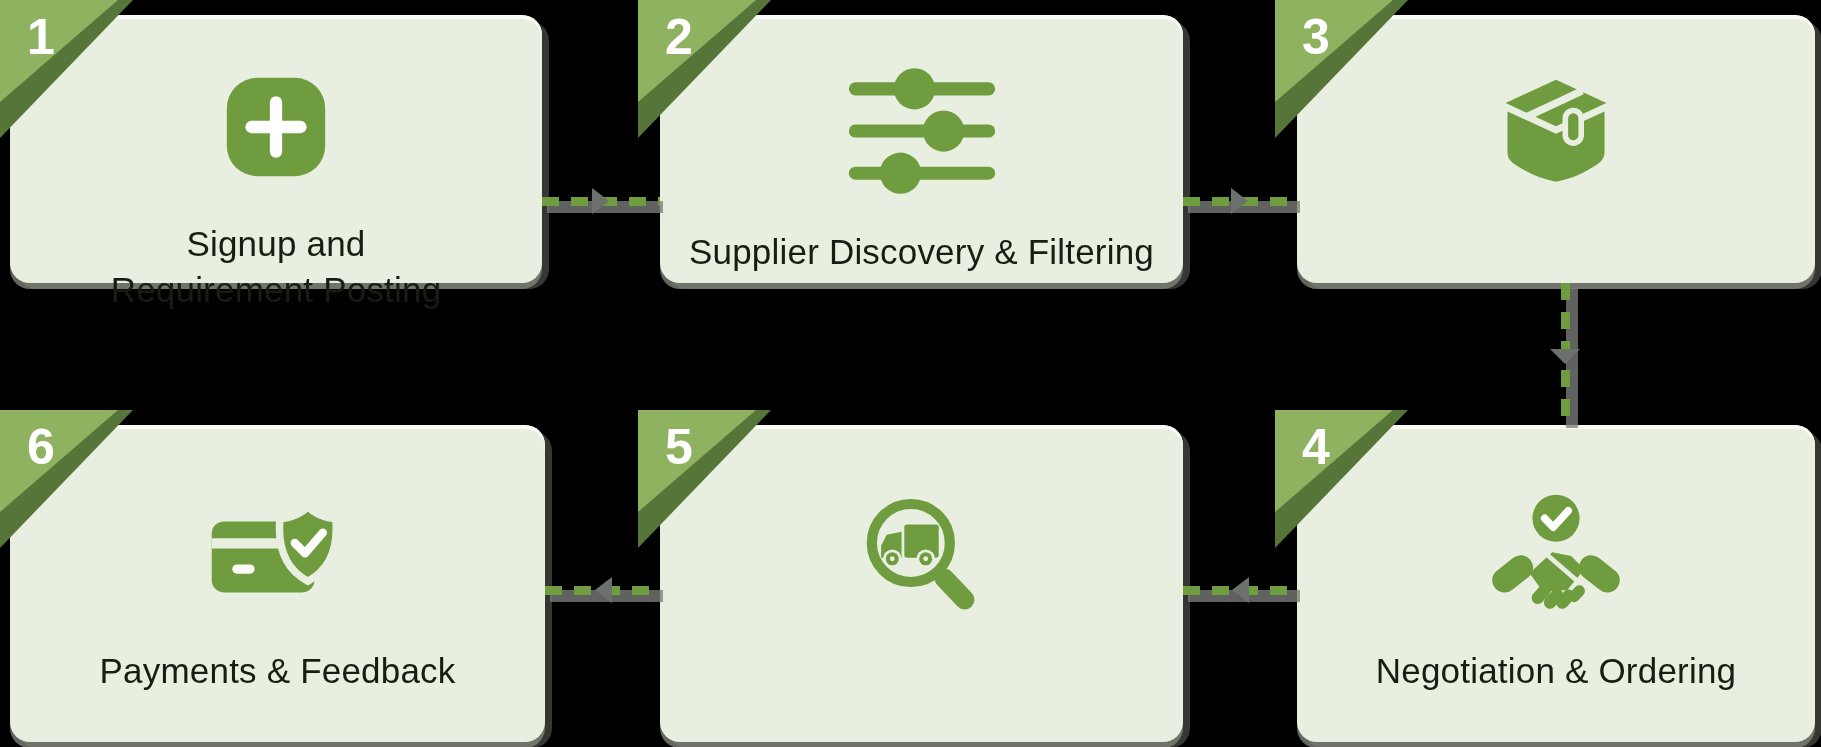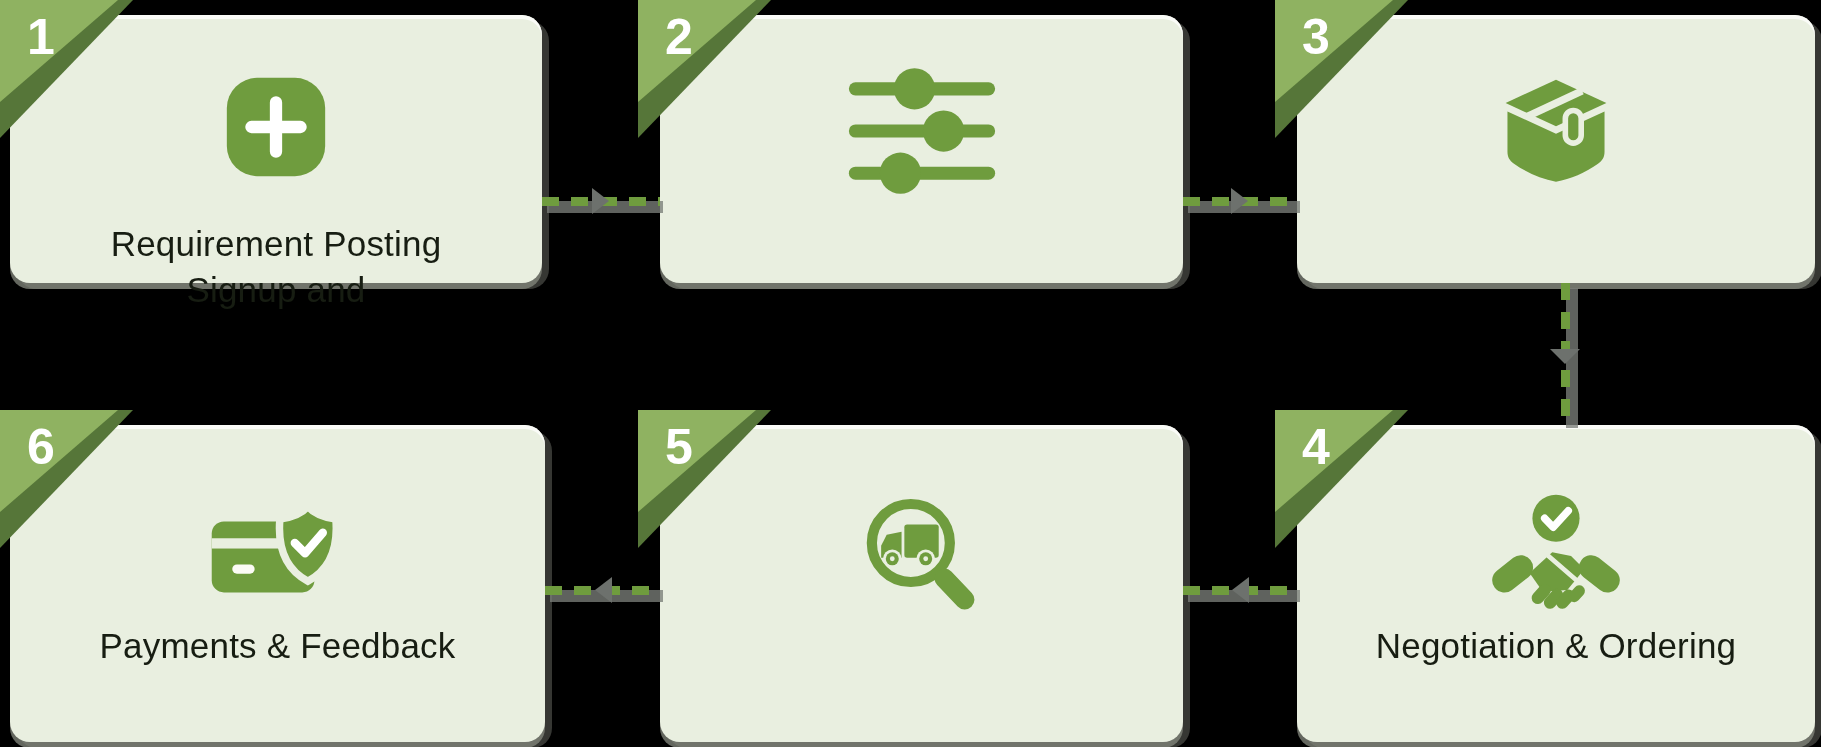--- a/index.html
+++ b/index.html
@@ -26,21 +26,21 @@
   .row-top .pad{height:60px;flex:0 0 auto;}
   .row-bottom .pad{height:70px;flex:0 0 auto;}
   .icon-slot{display:flex;align-items:center;justify-content:center;}
   .row-top .icon-slot{height:112px;}
   .row-bottom .icon-slot{height:122px;}
   .title{
     margin-top:42px;
     font-size:35px;font-weight:500;color:#171d12;
     text-align:center;line-height:1.3;letter-spacing:0.2px;
   }
-  .row-bottom .title{margin-top:6px;text-align:right;}
+  .row-bottom .title{margin-top:31px;text-align:right;}
   .title span{display:block;white-space:nowrap;}
 
   
   .fold{position:absolute;top:-15px;width:140px;height:145px;pointer-events:none;}
   .fold-off20{left:-22px;}
   .fold-off10{left:-10px;}
   .fold .back{
     position:absolute;left:0;top:0;width:140px;height:145px;
     background:#567639;
     clip-path:polygon(0 0, 133px 0, 0 138px);
@@ -105,22 +105,22 @@
       <div class="num">1</div>
     </div>
     <div class="pad"></div>
     <div class="icon-slot">
       <svg width="104" height="104" viewBox="0 0 110 110" aria-hidden="true">
         <rect x="3" y="3" width="104" height="104" rx="32" fill="#6f9c3e"></rect>
         <path d="M55 29 V81 M29 55 H81" stroke="#ffffff" stroke-width="13" stroke-linecap="round" fill="none"></path>
       </svg>
     </div>
     <div class="title">
+      <span>Signup and</span>
       <span>Requirement Posting</span>
-      <span>Signup and</span>
     </div>
   </div>
 
   <div class="card card-2 row-top">
     <div class="fold fold-off20">
       <div class="back"></div>
       <div class="front"></div>
       <div class="num">2</div>
     </div>
     <div class="pad"></div>
@@ -130,20 +130,23 @@
           <line x1="9" y1="22" x2="151" y2="22"></line>
           <line x1="9" y1="67" x2="151" y2="67"></line>
           <line x1="9" y1="112" x2="151" y2="112"></line>
         </g>
         <g fill="#6f9c3e">
           <circle cx="72" cy="22" r="22"></circle>
           <circle cx="103" cy="67" r="22"></circle>
           <circle cx="57" cy="112" r="22"></circle>
         </g>
       </svg>
+    </div>
+    <div class="title">
+      <span>Supplier Discovery &amp; Filtering</span>
     </div>
   </div>
 
   <div class="card card-3 row-top">
     <div class="fold fold-off20">
       <div class="back"></div>
       <div class="front"></div>
       <div class="num">3</div>
     </div>
     <div class="pad"></div>

